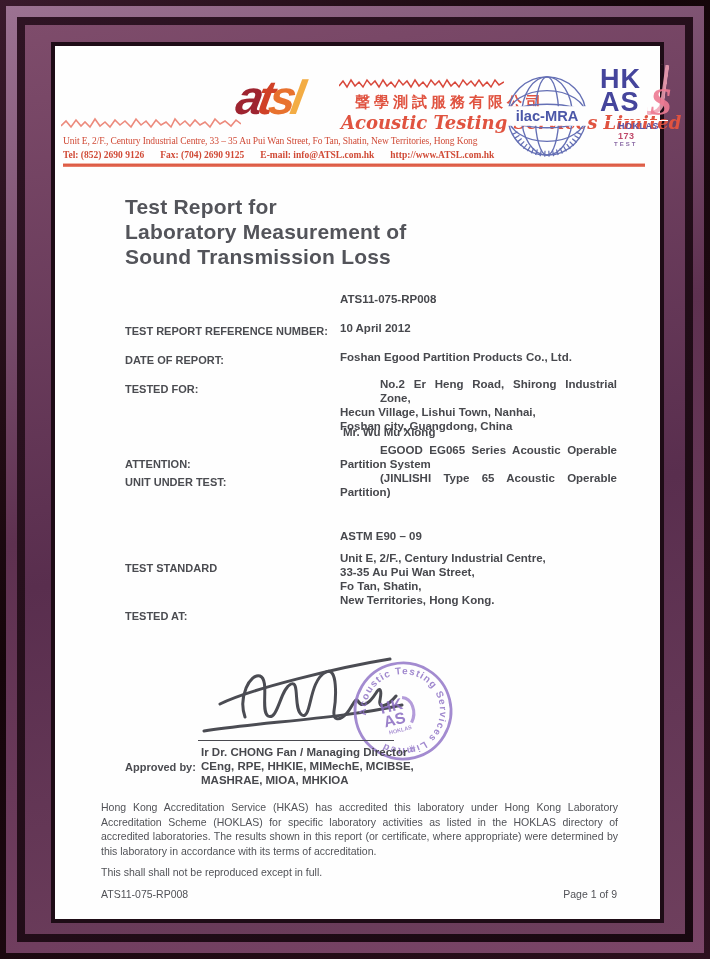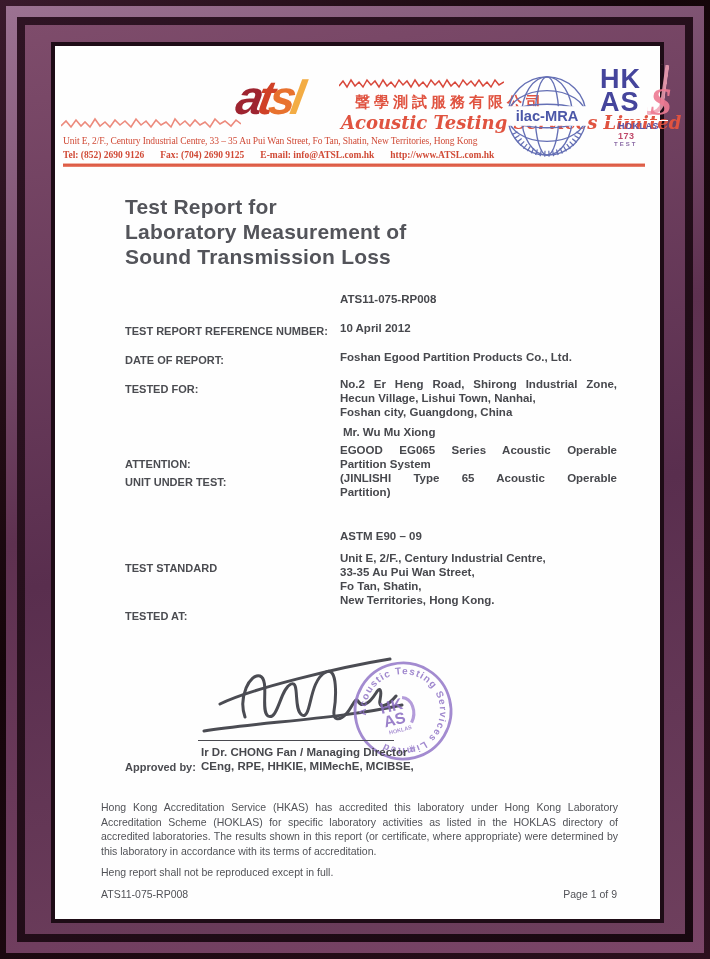--- a/index.html
+++ b/index.html
@@ -35,21 +35,21 @@
   .hoklas { margin-top:6px; font-size:9px; font-weight:bold; color:#5b55a5; letter-spacing:0.5px; border-top:1px solid #fff;padding-left:18px; }
   .hoklas .num { color:#c04a6a; }
   .hoklas-test { font-size:6px; letter-spacing:2px; color:#8a6aa5; font-weight:bold; margin-left:14px; }
 
   
   .doc-title { font-size:21px; font-weight:bold; color:#53545a; line-height:25px; letter-spacing:0.2px; }
 
   
   .flabel { font-size:11px; font-weight:bold; color:#4b4c51; white-space:nowrap;margin-top:33px; }
   .fvalue { font-size:11.5px; font-weight:bold; color:#47484d; line-height:14px; }
-  .jline { text-align:justify; text-align-last:justify; }
+  .jline { text-align:justify; text-align-last:justify;margin-left:40px; }
 
   
   .sig-line { border-top:1.5px solid #4a4a50; }
   .appr-name { font-size:11.5px; font-weight:bold; color:#47484d; line-height:14px; }
 
   
   .foot-para { font-size:10.5px; color:#515257; line-height:14.5px; text-align:justify; }
   .foot-small { font-size:10.5px; color:#515257; }
 </style>
 </head>
@@ -172,21 +172,22 @@
         <path d="M78,58 C90,62 92,80 82,92" fill="none" stroke="#a88cd4" stroke-width="4"></path>
         <text x="66" y="100" text-anchor="middle" font-family="Liberation Sans, sans-serif" font-size="7" font-weight="bold" fill="#9a7ecb">HOKLAS</text>
       </g>
     </svg>
 
     <div class="abs flabel" style="left:70px; top:682px;">Approved by:</div>
     <div class="abs sig-line" style="left:143px; top:694px; width:196px;"></div>
     <div class="abs appr-name" style="left:146px; top:699px;">
       <div>Ir Dr. CHONG Fan / Managing Director</div>
       <div>CEng, RPE, HHKIE, MIMechE, MCIBSE,</div>
+      <div>MASHRAE, MIOA, MHKIOA</div>
     </div>
 
     <div class="abs foot-para" style="left:46px; top:754px; width:517px;">Hong Kong Accreditation Service (HKAS) has accredited this laboratory under Hong Kong Laboratory Accreditation Scheme (HOKLAS) for specific laboratory activities as listed in the HOKLAS directory of accredited laboratories. The results shown in this report (or certificate, where appropriate) were determined by this laboratory in accordance with its terms of accreditation.</div>
-    <div class="abs foot-small" style="left:46px; top:820px;">Heng report shall not be reproduced except in full.</div>
+    <div class="abs foot-small" style="left:46px; top:820px;">This shall shall not be reproduced except in full.</div>
     <div class="abs foot-small" style="left:46px; top:842px;">ATS11-075-RP008</div>
     <div class="abs foot-small" style="right:43px; top:842px;">Page 1 of 9</div>
 
   </div>
 </div>
 
 </body></html>

